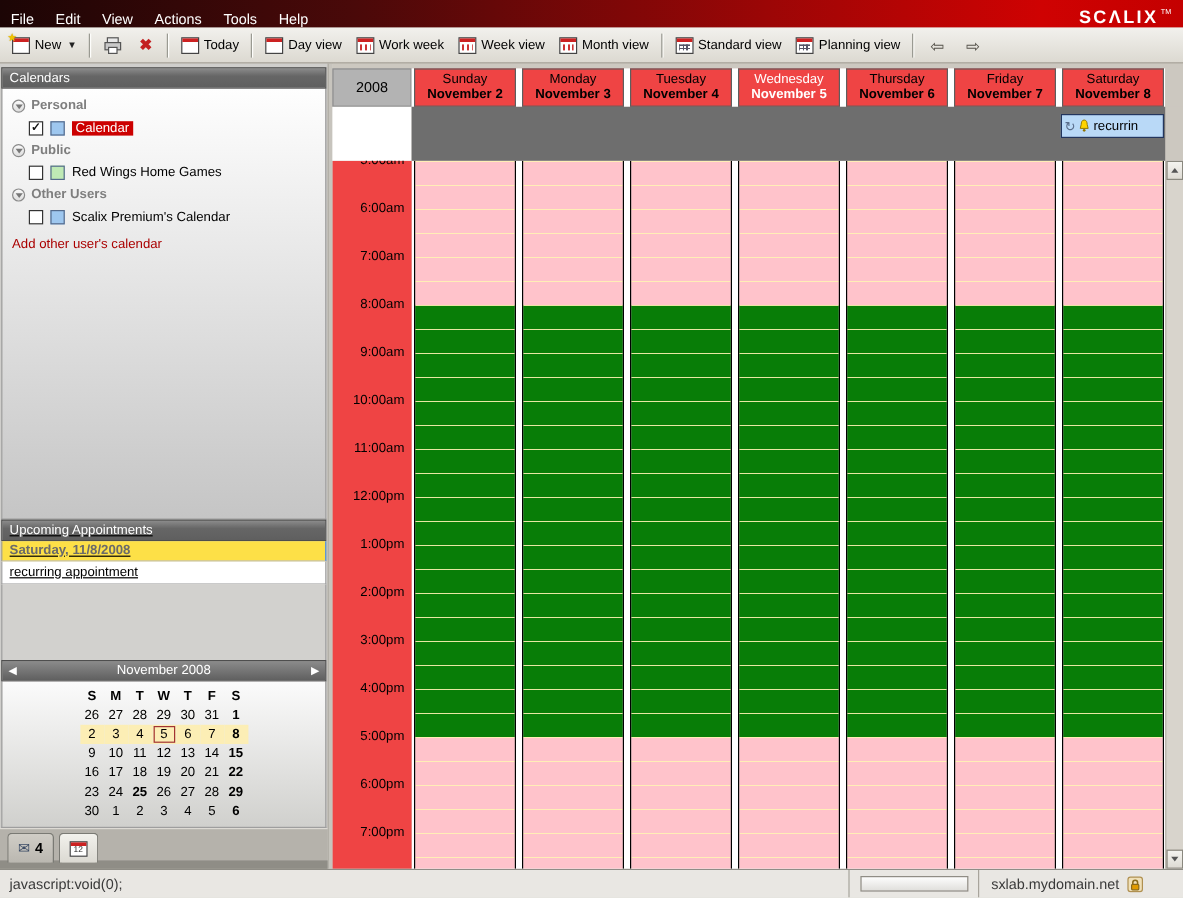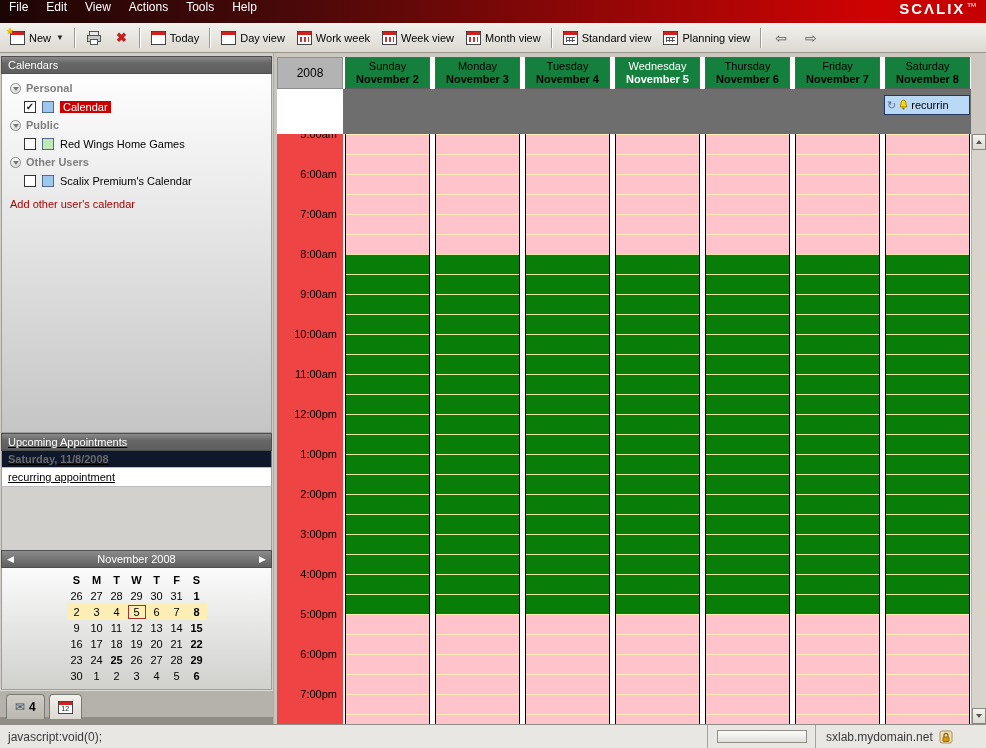--- a/index.html
+++ b/index.html
@@ -8,21 +8,21 @@
     font-family:"Liberation Sans", sans-serif;
     font-size:11px; color:#000;
     display:flex; flex-direction:column;
     background:#d6d3cb;
   }
 
   
   .menubar{
     height:23px; flex:0 0 23px;
     background:linear-gradient(90deg,#1c0505 0%,#4a0909 30%,#9c0606 65%,#cf0202 88%,#c40000 100%);
-    color:#fff; display:flex; align-items:flex-start; font-size:12px;
+    color:#fff; display:flex; align-items:flex-end; font-size:12px;
   }
   .menu-item{ padding:0 9px; cursor:default; }
   .brand{ margin-left:auto; margin-right:10px; display:flex; align-items:flex-start; }
   .brand .logo{ font-weight:bold; font-size:15px; letter-spacing:2px; }
   .brand .tm{ font-size:6px; margin-left:2px; margin-top:2px; }
 
   
   .toolbar{
     height:30px; flex:0 0 30px;
     background:linear-gradient(#f2f1ed,#dcd9d1);
@@ -62,21 +62,21 @@
   .chev{ width:0; height:0; border-left:3px solid transparent; border-right:3px solid transparent; border-top:4px solid #777; margin-top:1px; }
   .tree-item{ display:flex; align-items:center; gap:6px; padding:2px 0 2px 22px; height:19px; }
   .checkbox{ width:12px; height:12px; background:#fff; border:1px solid #333; display:inline-flex; align-items:center; justify-content:center;
     font-size:10px; font-weight:bold; color:#111; flex:0 0 12px; }
   .checkbox.checked::after{ content:"\2713"; margin-top:-1px; }
   .swatch{ width:12px; height:12px; border:1px solid #556b8c; flex:0 0 12px; }
   .item-label.selected{ background:#cc0000; color:#fff; padding:0 3px; }
   .add-link{ color:#aa0000; padding:8px 0 0 8px; display:inline-block; }
 
   .upcoming{ height:117px; flex:0 0 117px; display:flex; flex-direction:column;text-decoration:underline; }
-  .up-date{ height:17px; background:#0f172a; border-bottom:1px solid #bdbdbd; border-left:1px solid #9e9e9e; border-right:1px solid #3b82f6;
+  .up-date{ height:17px; background:#fde047; border-bottom:1px solid #bdbdbd; border-left:1px solid #9e9e9e; border-right:1px solid #3b82f6;
     margin:0 1px; color:#6a6a6a; font-weight:bold; display:flex; align-items:center; padding:0 6px; }
   .up-appt{ height:19px; background:#fff; border-bottom:1px solid #bdbdbd; border-left:1px solid #9e9e9e; border-right:1px solid #9e9e9e;
     margin:0 1px; display:flex; align-items:center; padding:0 6px; }
   .up-filler{ flex:1; background:#d2d1ce; border-left:1px solid #9e9e9e; border-right:1px solid #9e9e9e; margin:0 1px; }
 
   .minical{ height:140px; flex:0 0 140px; display:flex; flex-direction:column; }
   .mc-header{ height:18px; background:linear-gradient(#8b8b8b,#5f5f5f); color:#fff; margin:0 1px; border:1px solid #4e4e4e;
     display:flex; align-items:center; justify-content:space-between; padding:0 5px; }
   .mc-arrow{ font-size:9px; color:#fff; }
   .mc-body{ flex:1; background:linear-gradient(#fbfbfb,#d0d0cd); border:1px solid #9e9e9e; border-top:none; margin:0 1px; padding-top:4px; }
@@ -94,21 +94,21 @@
     background:linear-gradient(#d0cdc6,#bab7b0); display:flex; align-items:center; gap:4px; padding:0 8px; z-index:1; }
   .tab.active{ background:linear-gradient(#f2f1ec,#dbd9d2); }
   .mail-glyph{ font-size:12px; color:#3c4c66; }
   .tab-badge{ font-weight:bold; font-size:12px; }
 
   
   .main{ flex:1; min-width:0; background:#ccc8c0; padding-top:4px; display:flex; flex-direction:column; }
   .header-row{ height:32px; flex:0 0 32px; display:flex; }
   .year-box{ width:66px; flex:0 0 66px; background:#b3b3b3; border:1px solid #8e8e8e; display:flex; align-items:center; justify-content:center; font-size:12px; }
   .hdr-cols{ flex:1; display:flex; gap:5px; padding:0 1px 0 2px; background:#fff; }
-  .hdr{ flex:1; background:#15803d; border:1px solid #5e5e5e; text-align:center; padding-top:2px; line-height:13px; }
+  .hdr{ flex:1; background:#ef4444; border:1px solid #5e5e5e; text-align:center; padding-top:2px; line-height:13px; }
   .hdr .date{ font-weight:bold; }
   .hdr.today{ color:#fff; }
   .hdr-corner{ width:15px; flex:0 0 15px; background:#ccc8c0; }
 
   .allday-row{ height:45px; flex:0 0 45px; display:flex; }
   .gutter-spacer{ width:66px; flex:0 0 66px; background:#fff; }
   .allday{ flex:1; background:#6e6e6e; position:relative; }
   .chip{ position:absolute; right:1px; top:6px; width:86px; height:20px; background:#b9d9f7; border:1px solid #23365e;
     display:flex; align-items:center; gap:2px; padding:0 2px; overflow:hidden; white-space:nowrap; }
   .recur-glyph{ font-size:11px; color:#5a6e8c; }

